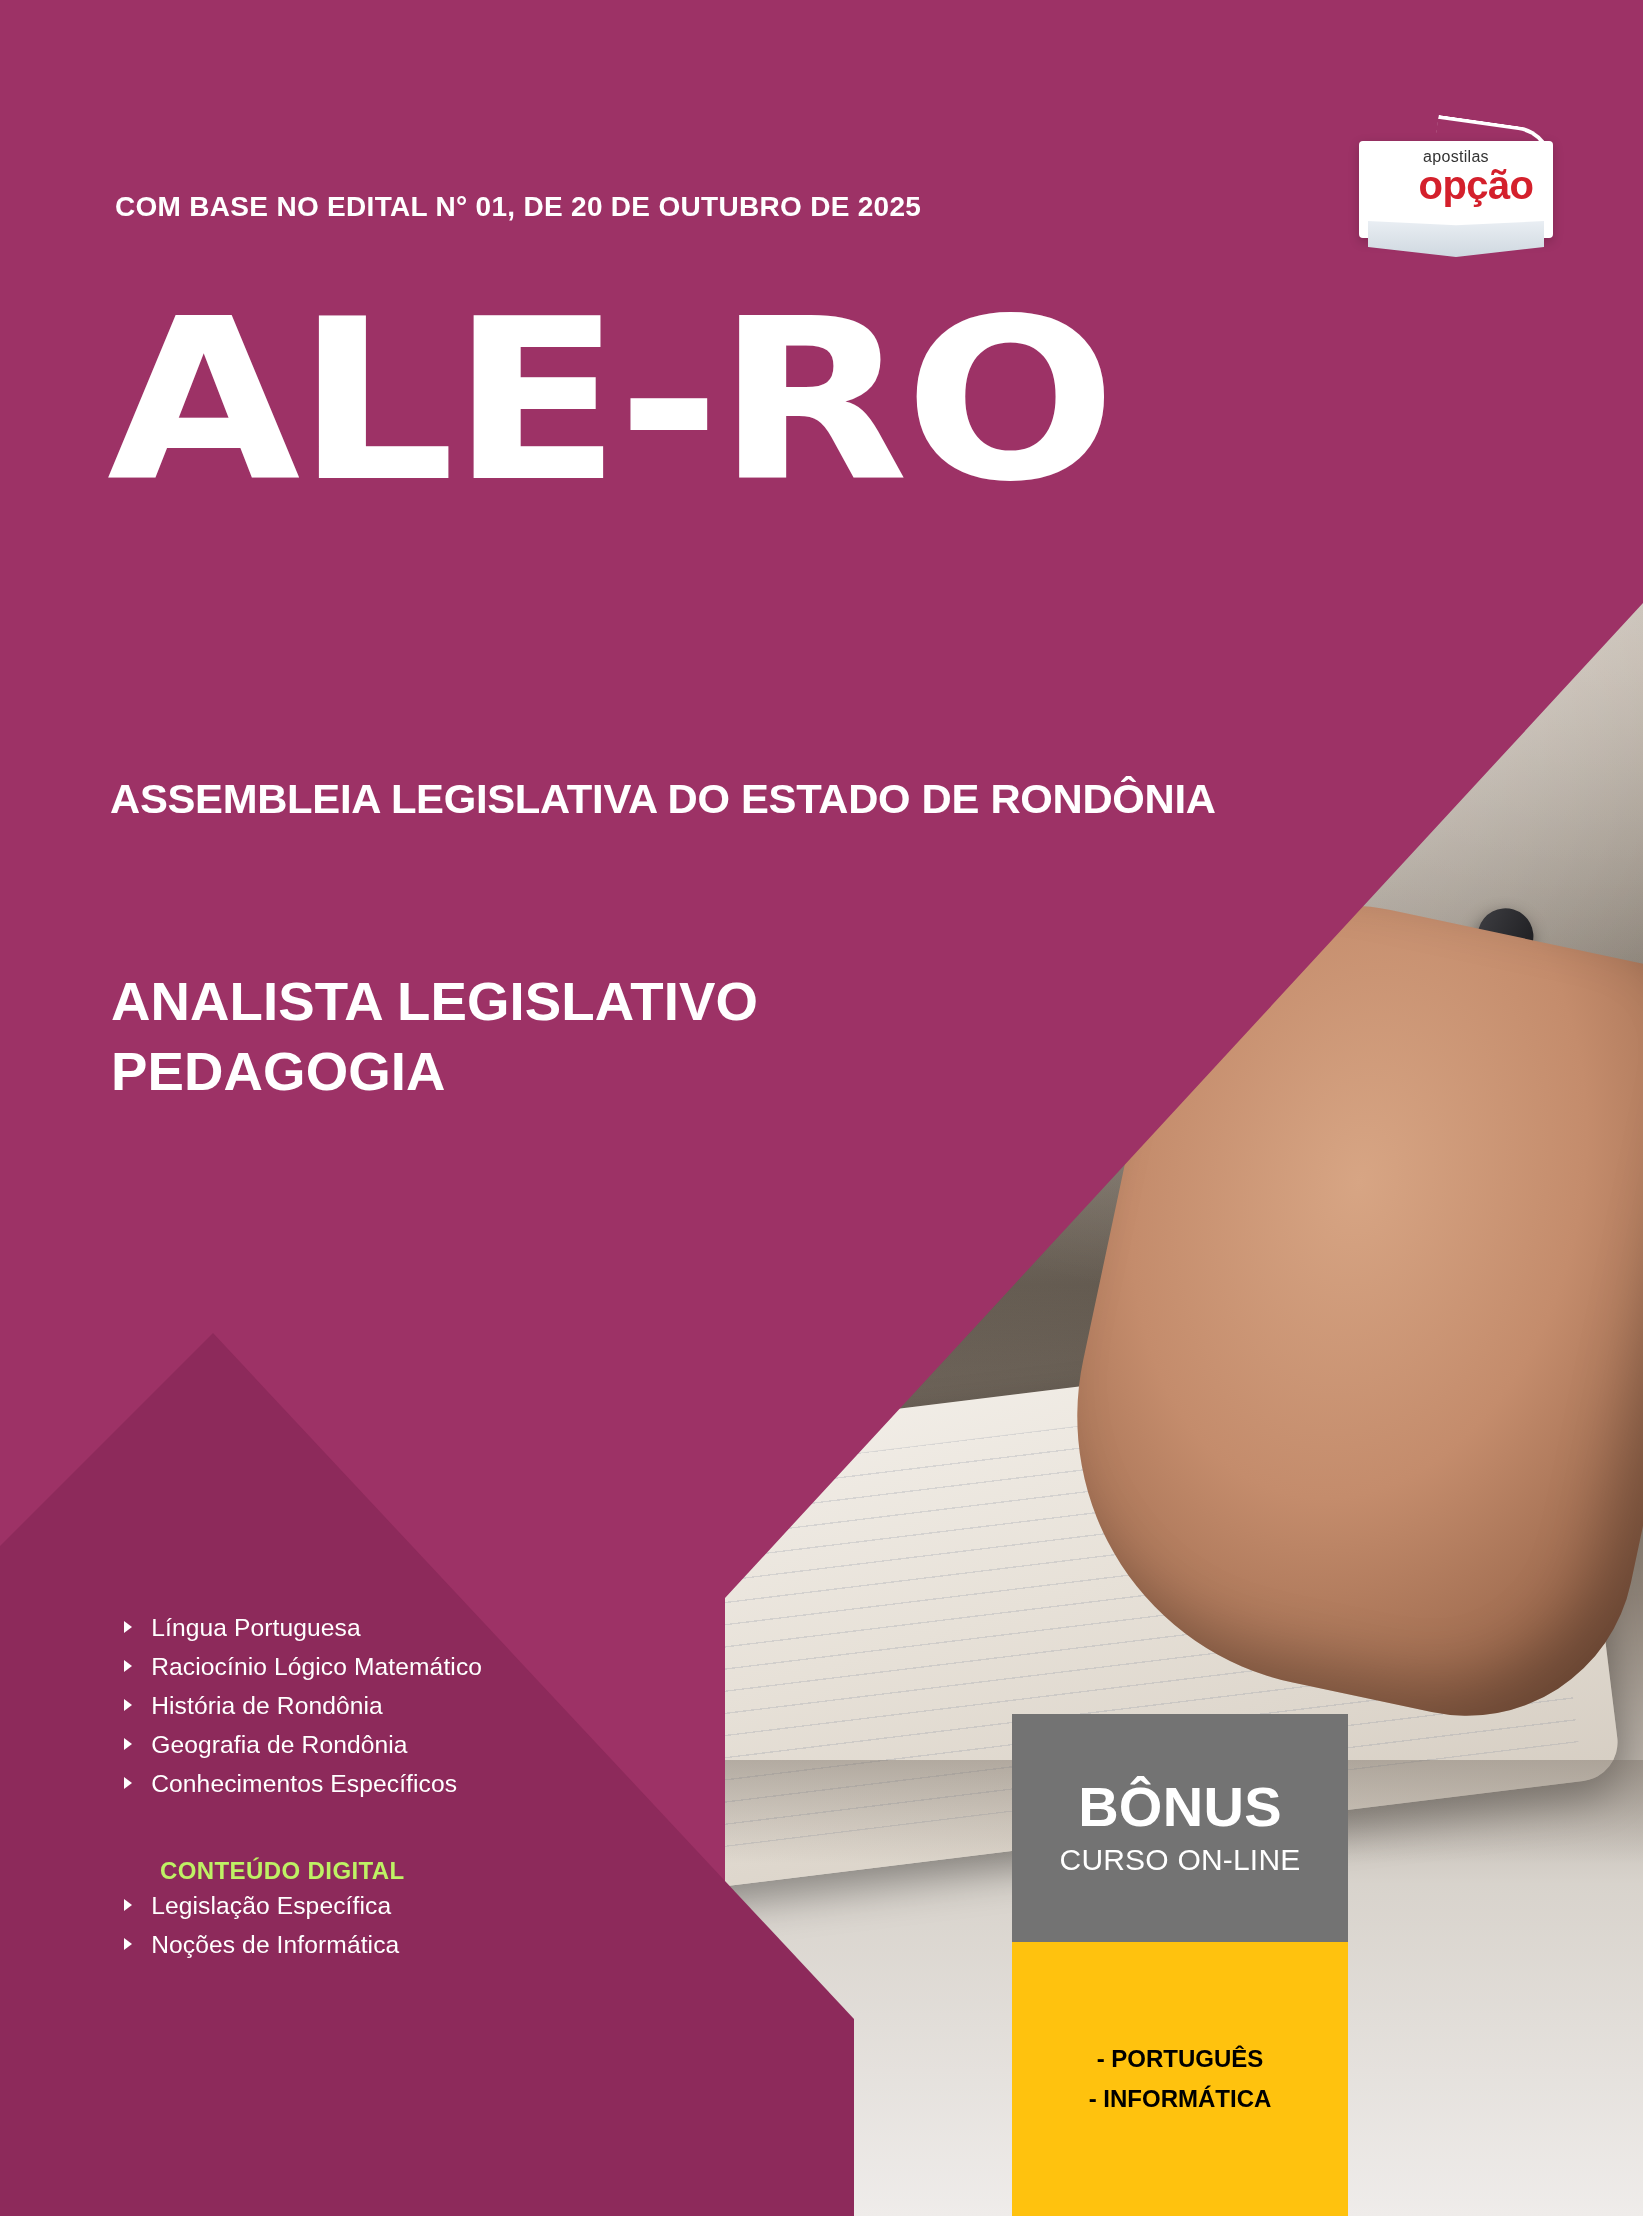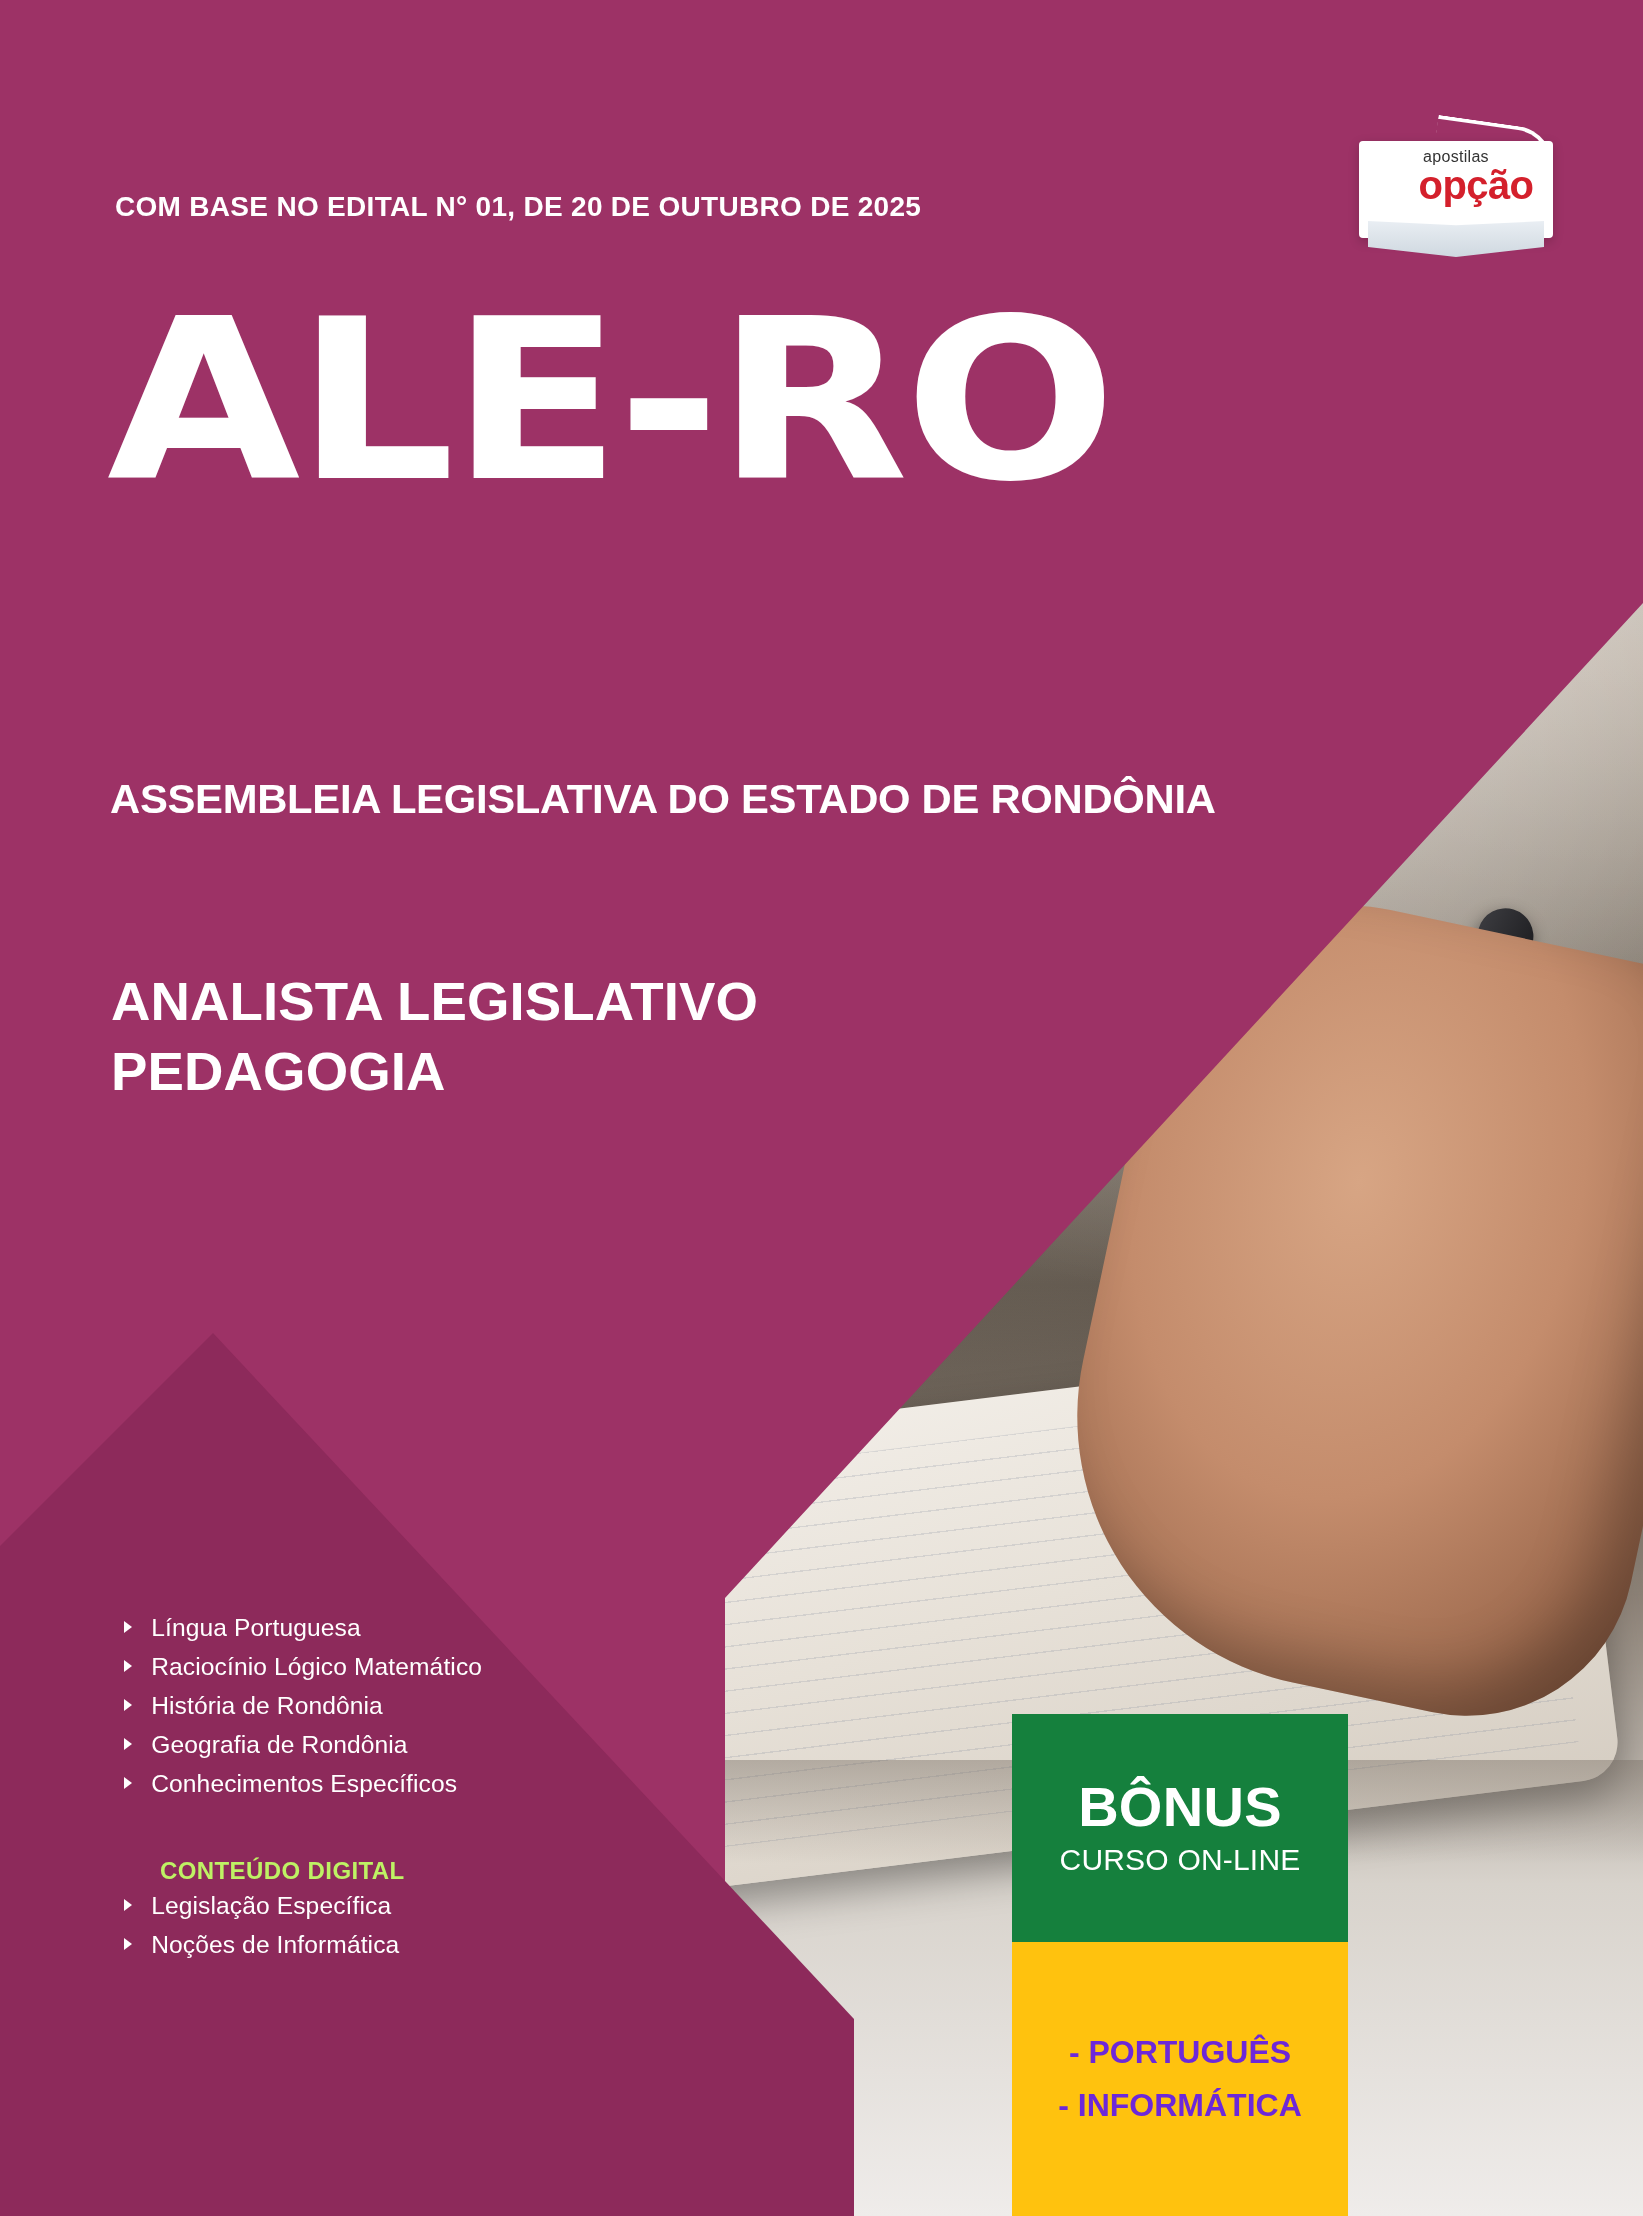--- a/index.html
+++ b/index.html
@@ -212,21 +212,21 @@
     width: 582px;
   }
 
   
   .bonus-box {
     position: absolute;
     left: 1012px;
     top: 1714px;
     width: 336px;
     height: 228px;
-    background: #15803d;
+    background: #737373;
     display: flex;
     flex-direction: column;
     align-items: center;
     justify-content: center;
   }
   .bonus-title {
     font-size: 56px;
     font-weight: bold;
     color: #ffffff;
     line-height: 1;
@@ -244,22 +244,22 @@
     top: 1942px;
     width: 336px;
     height: 274px;
     background: #ffc20e;
     display: flex;
     flex-direction: column;
     align-items: center;
     justify-content: center;
   }
   .bonus-item {
-    font-size: 32px;
-    color: #6d28d9;
+    font-size: 24px;
+    color: #000000;
     line-height: 1.65;
     font-weight: bold;
   }
 
   
   .logo {
     position: absolute;
     left: 1320px;
     top: 123px;
     width: 194px;

